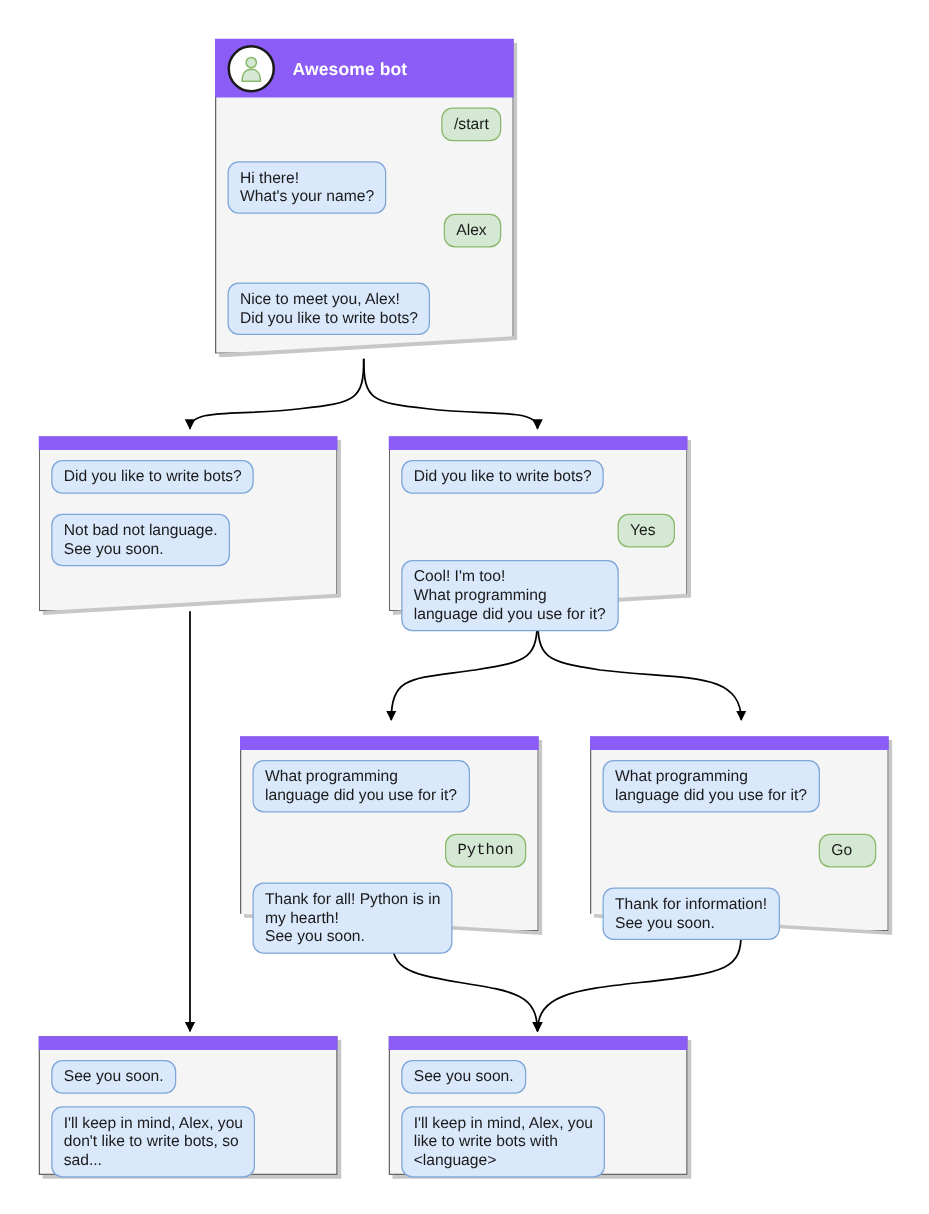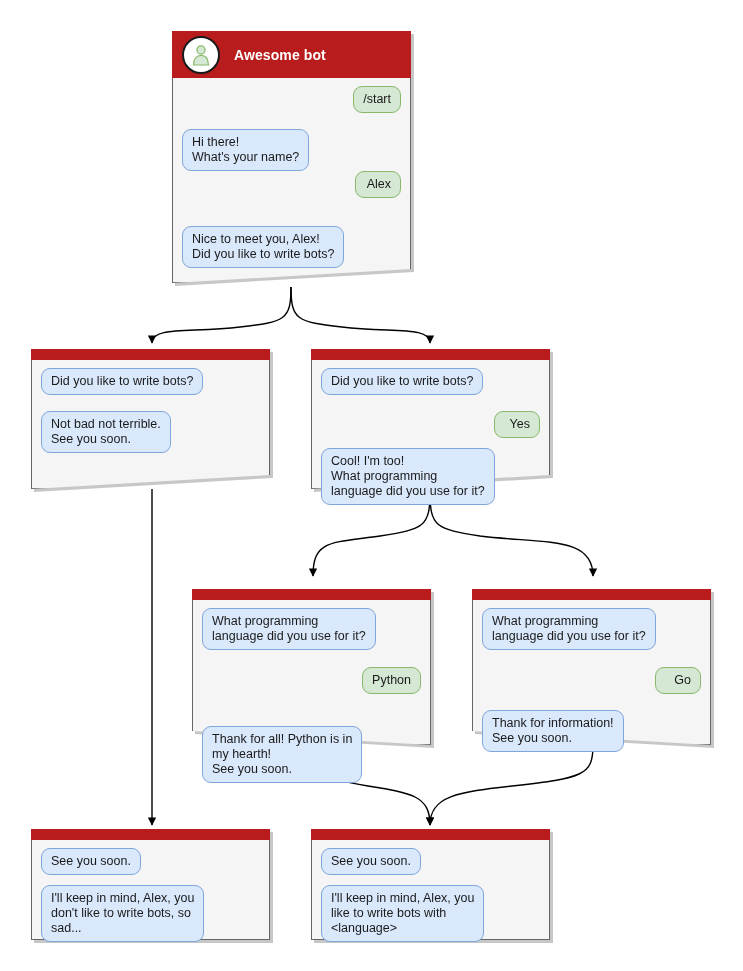--- a/index.html
+++ b/index.html
@@ -59,21 +59,21 @@
     clip-path: polygon(0 0, 100% 0, 100% 100%, 0 calc(100% - 14px));
   }
   .node.skew-right .node-shadow {
     clip-path: polygon(0 0, 100% 0, 100% 100%, 0 calc(100% - 14px));
   }
 
   .node-header {
     position: absolute;
     left: 0; top: 0;
     width: 100%;
-    background: #b91c1c;
+    background: #8b5cf6;
     box-sizing: border-box;
     z-index: 2;
   }
   .node-header.titled {
     height: 47px;
     display: flex;
     align-items: center;
     padding-left: 10px;
   }
   .node-header.bar-only {
@@ -129,21 +129,21 @@
     max-width: 84%;
   }
   .bubble.bot {
     background: #dae8fc;
     border: 1px solid #7ea6d8;
   }
   .bubble.user {
     background: #d5e8d4;
     border: 1px solid #89b86a;
     min-width: 46px;
-    text-align: right;
+    text-align: left;
   }
 </style>
 </head>
 <body>
 
 <svg id="connectors" viewBox="0 0 743 971" width="743" height="971">
   <defs>
     <marker id="arrow" viewBox="0 0 10 10" refX="9" refY="5" markerWidth="6" markerHeight="6" orient="auto-start-reverse">
       <path d="M 0 0 L 10 5 L 0 10 z" fill="#000000"></path>
     </marker>
@@ -199,21 +199,21 @@
 <div class="node skew-left" style="left:31px; top:349px; width:239px; height:140px;">
   <div class="node-shadow"></div>
   <div class="node-body"></div>
   <div class="node-header bar-only"></div>
 
   <div class="chat" style="top:11px;">
     <div class="msg-row bot" style="margin-bottom:16px;">
       <div class="bubble bot">Did you like to write bots?</div>
     </div>
     <div class="msg-row bot">
-      <div class="bubble bot">Not bad not terrible.
+      <div class="bubble bot">Not bad not language.
 See you soon.</div>
     </div>
   </div>
 </div>
 
 <div class="node skew-left" style="left:311px; top:349px; width:239px; height:140px;">
   <div class="node-shadow"></div>
   <div class="node-body"></div>
   <div class="node-header bar-only"></div>
 
@@ -235,21 +235,21 @@
 <div class="node skew-right" style="left:192px; top:589px; width:239px; height:156px;">
   <div class="node-shadow"></div>
   <div class="node-body"></div>
   <div class="node-header bar-only"></div>
 
   <div class="chat" style="top:11px;">
     <div class="msg-row bot" style="margin-bottom:17px;">
       <div class="bubble bot">What programming
 language did you use for it?</div>
     </div>
-    <div class="msg-row user" style="margin-bottom:32px;">
+    <div class="msg-row user" style="margin-bottom:12px;font-family:Liberation Mono, monospace;">
       <div class="bubble user">Python</div>
     </div>
     <div class="msg-row bot">
       <div class="bubble bot">Thank for all! Python is in
 my hearth!
 See you soon.</div>
     </div>
   </div>
 </div>
 

